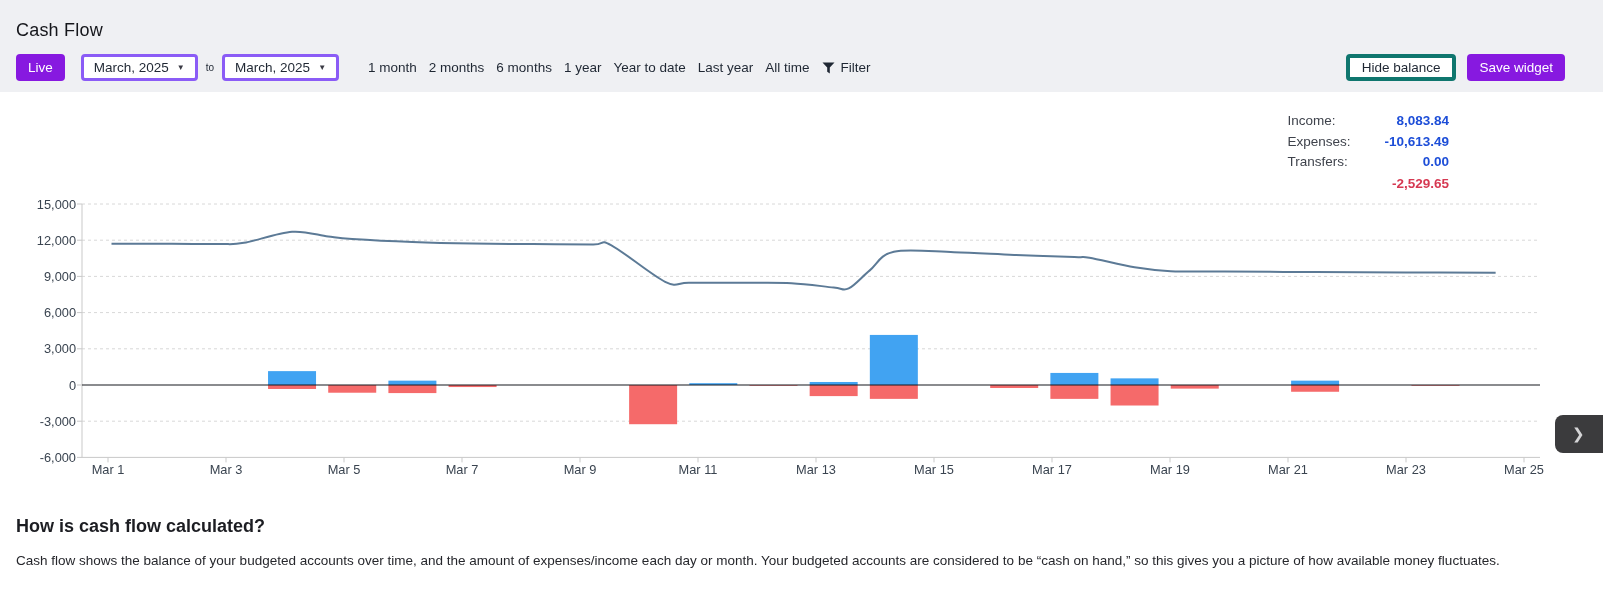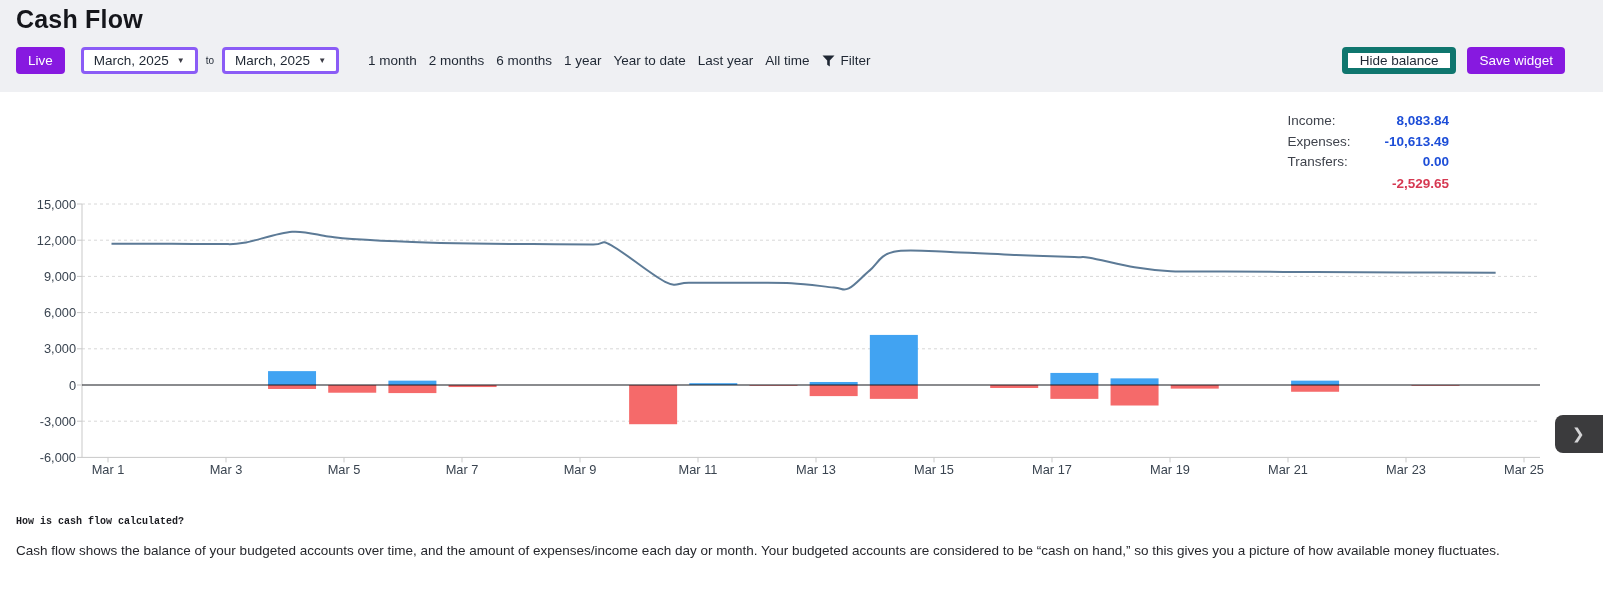--- a/index.html
+++ b/index.html
@@ -2,27 +2,27 @@
 <html><head>
 <meta charset="utf-8">
 <style>
   * { margin:0; padding:0; box-sizing:border-box; }
   html,body { width:1603px; height:607px; overflow:hidden; background:#ffffff;
               font-family:"Liberation Sans", sans-serif; }
   .app { position:relative; width:1603px; height:607px; }
 
   
   .header { background:#eff0f3; height:92px; padding:0 0 0 16px; }
-  .page-title { font-size:25px; font-weight:700; color:#15161b; padding-top:5px; letter-spacing:.2px; }
+  .page-title { font-size:18px; font-weight:400; color:#15161b; padding-top:20px; letter-spacing:.2px; }
   .toolbar { display:flex; align-items:center; margin-top:13px; height:27px; padding-right:38px; }
   .btn { height:27px; border:none; border-radius:4px; font-size:13.5px;
          font-family:"Liberation Sans", sans-serif; display:inline-flex;
          align-items:center; justify-content:center; padding:0 12px; cursor:pointer; }
   .btn-purple { background:#8719e0; color:#ffffff; }
-  .btn-white  { background:#ffffff; color:#1f2733; border:6px solid #0f766e; }
+  .btn-white  { background:#ffffff; color:#1f2733; border:4px solid #0f766e; }
   .select { height:27px; background:#ffffff; border:3px solid #8b5cf6; border-radius:4px;
             display:inline-flex; align-items:center; gap:8px; padding:0 10px;
             font-size:13.5px; color:#1f2733; cursor:pointer; }
   .caret { font-size:8px; color:#3a3a44; line-height:1; }
   .to-label { font-size:10px; color:#1f2733; margin:0 8px; }
   .ranges { display:flex; align-items:center; gap:12px; margin-left:29px; }
   .range-link { font-size:13.5px; color:#1f2733; cursor:pointer; white-space:nowrap; }
   .filter-btn { display:inline-flex; align-items:center; gap:6px; font-size:13.5px;
                 color:#1f2733; cursor:pointer; }
   .right-btns { display:flex; gap:11px; margin-left:auto; }
@@ -36,21 +36,21 @@
   .summary .val { color:#1d4ed8; font-weight:700; text-align:right; }
   .summary .net { grid-column:1 / span 2; color:#d63952; font-weight:700; text-align:right; margin-top:1px; }
   svg text { font-family:"Liberation Sans", sans-serif; }
 
   .next-btn { position:absolute; left:1555px; top:323px; width:56px; height:38px;
               background:#3b3b3d; border-radius:8px; display:flex; align-items:center;
               padding-left:17px; color:#d4d4d6; font-size:15px; cursor:pointer; }
 
   
   .footer { padding:26px 20px 0 16px; }
-  .footer-heading { font-size:10px; font-weight:700; color:#1c1d22;font-family:Liberation Mono, monospace; }
+  .footer-heading { font-size:18px; font-weight:700; color:#1c1d22; }
   .footer-body { margin-top:16px; font-size:13.5px; color:#26272c; }
 </style>
 </head>
 <body>
 
 <div class="app">
 
   <div class="header">
     <div class="page-title">Cash Flow</div>
     <div class="toolbar">

